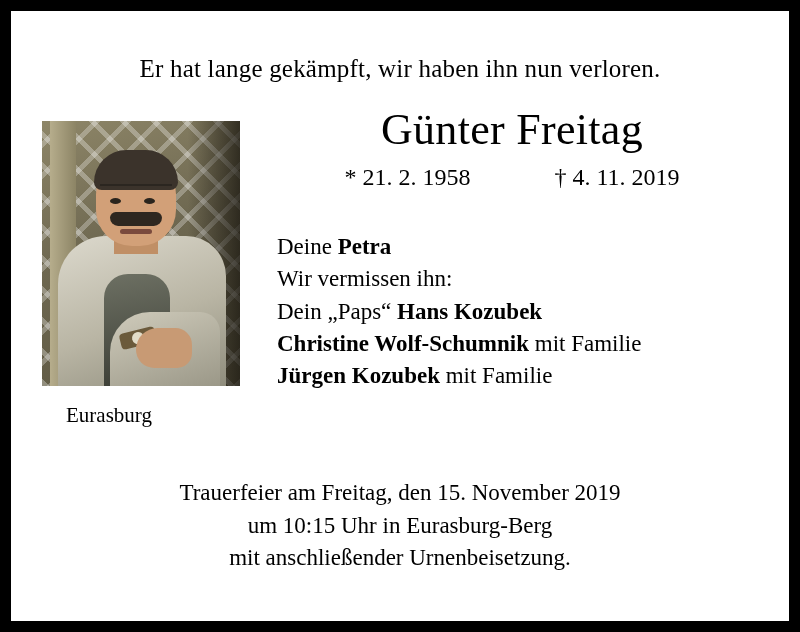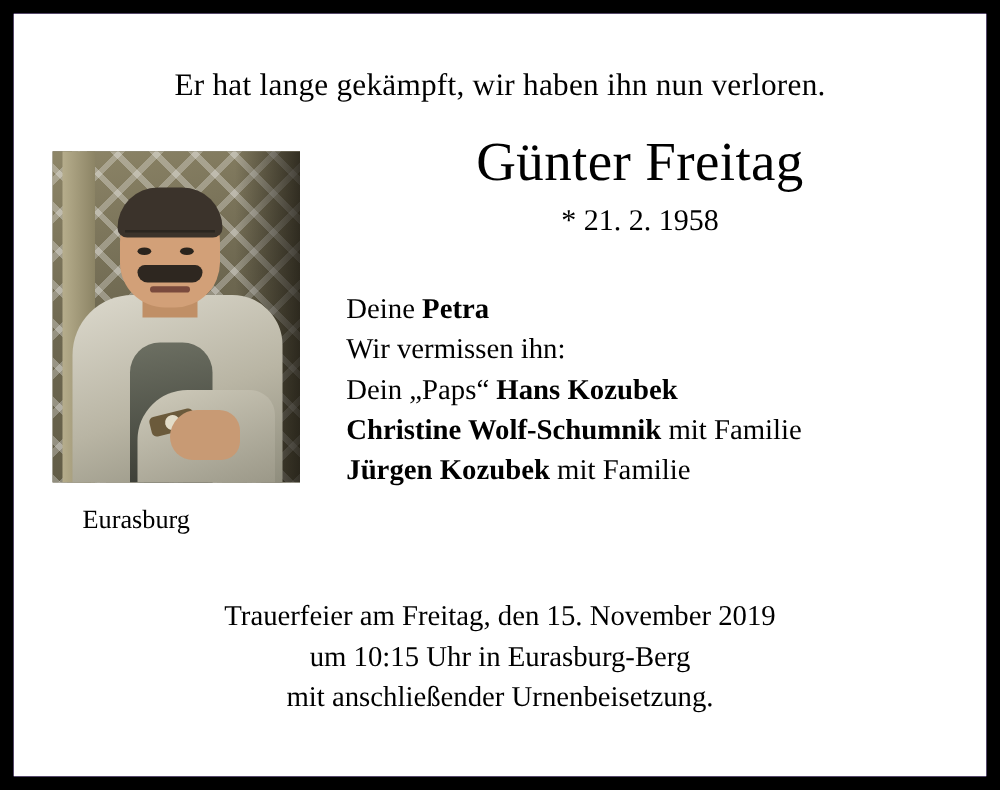--- a/index.html
+++ b/index.html
@@ -278,20 +278,21 @@
             <div class="mouth"></div>
           </div>
         </div>
         <div class="place">Eurasburg</div>
       </div>
 
       <div class="right-block">
         <div class="name">Günter Freitag</div>
         <div class="dates">
           <span class="d">* 21. 2. 1958</span>
+          <span class="d">† 4. 11. 2019</span>
         </div>
         <div class="family">
           <div class="line">
             <span>Deine </span><b>Petra</b><span></span>
           </div>
           <div class="line">Wir vermissen ihn:</div>
           <div class="line">
             <span>Dein „Paps“ </span><b>Hans Kozubek</b><span></span>
           </div>
           <div class="line">

